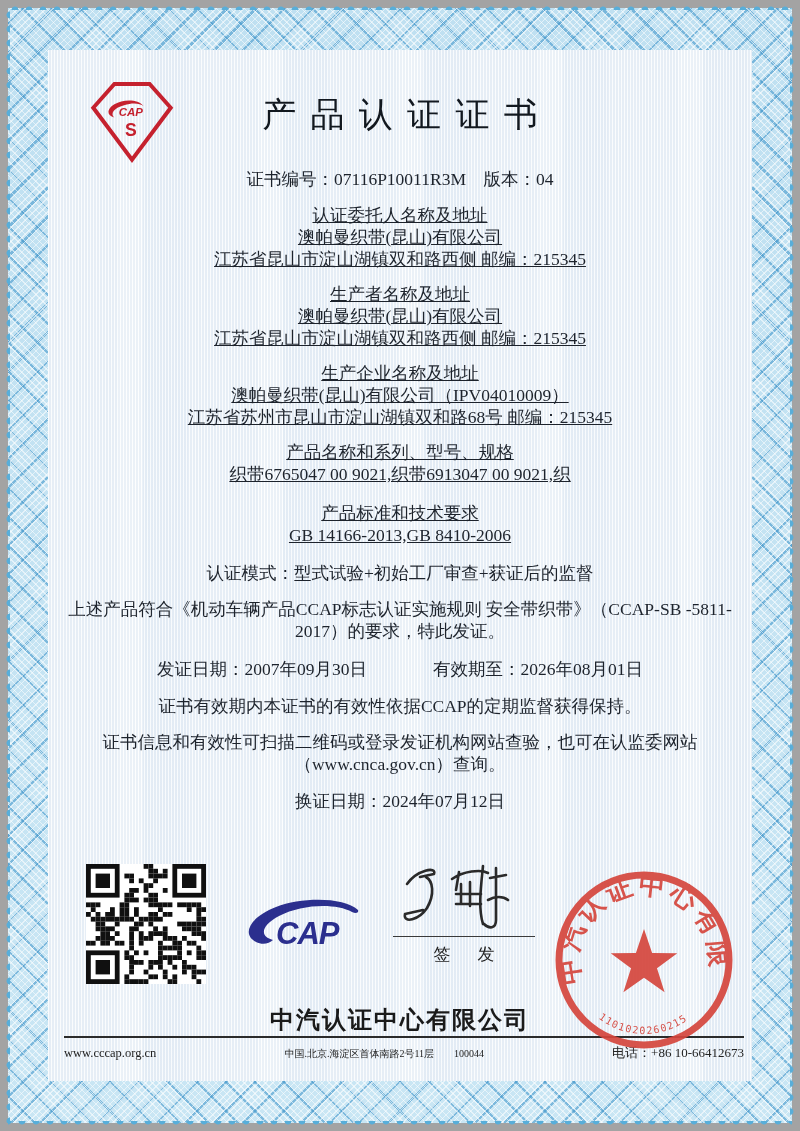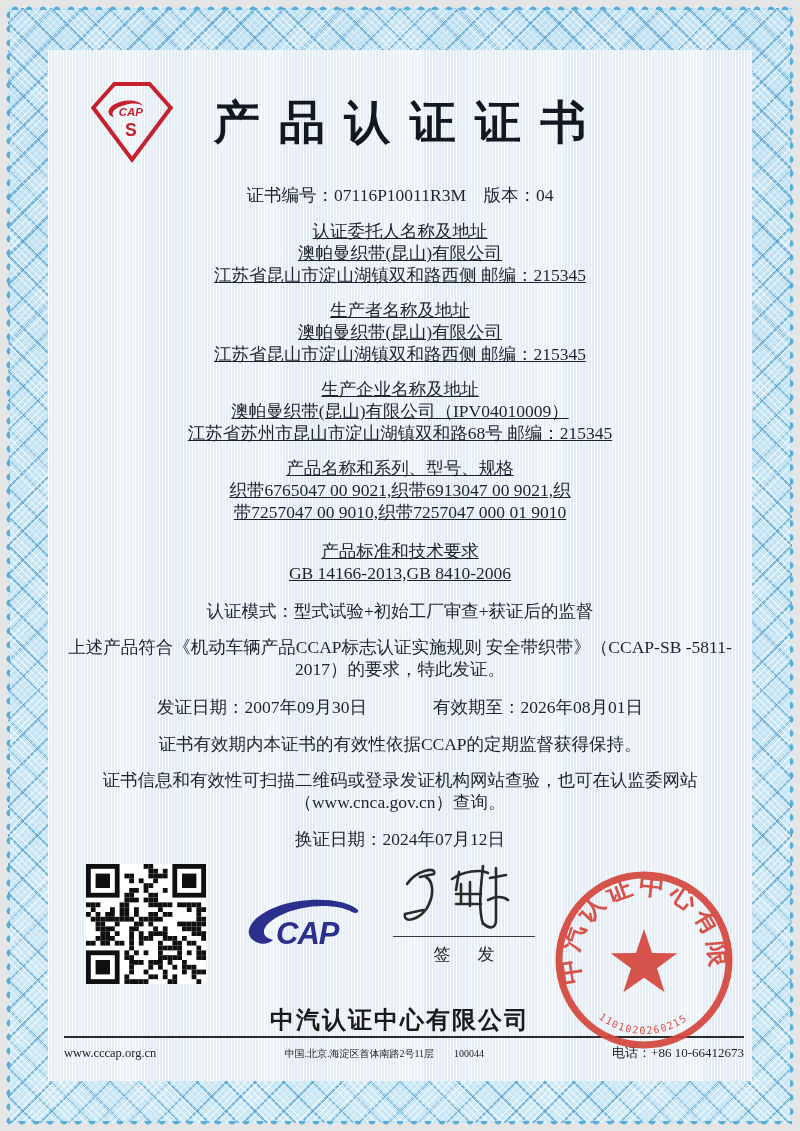--- a/index.html
+++ b/index.html
@@ -1,19 +1,19 @@
 <!DOCTYPE html>
 <html><head>
 <meta charset="utf-8">
 <style>
   * { margin:0; padding:0; box-sizing:border-box; }
   html,body { width:800px; height:1131px; overflow:hidden; background:#ffffff; }
   body { font-family:"Liberation Serif","DejaVu Serif",serif; color:#1d232c; }
 
-  .page { position:relative; width:800px; height:1131px; background:#e5e5e5; }
+  .page { position:relative; width:800px; height:1131px; background:#a3a3a3; }
 
   
   .frame {
     position:absolute; inset:8px;
     background-color:#c8e4f3;
     background-image:
       repeating-linear-gradient(45deg, rgba(255,255,255,.55) 0 1px, transparent 1px 5px),
       repeating-linear-gradient(-45deg, rgba(255,255,255,.55) 0 1px, transparent 1px 5px),
       repeating-linear-gradient(45deg, transparent 0 18px, rgba(62,148,201,.55) 18px 20.5px),
       repeating-linear-gradient(-45deg, transparent 0 18px, rgba(62,148,201,.55) 18px 20.5px),
@@ -38,21 +38,21 @@
     position:absolute; inset:50px 48px;
     background-color:#eff4f9;
     background-image:
       repeating-linear-gradient(90deg, rgba(255,255,255,.7) 0 1px, rgba(219,230,242,.45) 1px 3px),
       repeating-linear-gradient(90deg, rgba(255,255,255,0) 0 70px, rgba(255,255,255,.55) 70px 95px, rgba(223,233,244,.4) 95px 140px);
     text-align:center;
   }
 
   
   .gem-logo { position:absolute; left:40px; top:22px; width:88px; height:98px; }
-  .title { padding-top:42px; font-size:46px; font-weight:bold; letter-spacing:.42em; text-indent:.42em; color:#12181f; }
+  .title { padding-top:42px; font-size:34px; font-weight:normal; letter-spacing:.42em; text-indent:.42em; color:#12181f; }
   .cert-line { margin-top:29px; font-size:17.5px; }
 
   
   .sec { margin-top:13px; font-size:17.5px; line-height:22px;text-decoration:underline; }
   .sec .lbl { display:block; }
   .sec .ln { display:block; }
   .mode-line { margin-top:15px; font-size:17.5px; }
   .statement { margin-top:13px; font-size:17.5px; line-height:22px;text-align:center; }
   .dates-row { margin-top:15px; font-size:17.5px; display:flex; justify-content:center; gap:66px; }
   .keep-line { margin-top:13px; font-size:17.5px; }
@@ -118,21 +118,20 @@
 
     <div class="sec">
       <span class="lbl">生产企业名称及地址</span>
       <span class="ln">澳帕曼织带(昆山)有限公司（IPV04010009）</span>
       <span class="ln">江苏省苏州市昆山市淀山湖镇双和路68号 邮编：215345</span>
     </div>
 
     <div class="sec">
       <span class="lbl">产品名称和系列、型号、规格</span>
       <span class="ln">织带6765047 00 9021,织带6913047 00 9021,织</span>
-      <span class="ln">带7257047 00 9010,织带7257047 000 01 9010</span>
     </div>
 
     <div class="sec" style="margin-top:17px;">
       <span class="lbl">产品标准和技术要求</span>
       <span class="ln">GB 14166-2013,GB 8410-2006</span>
     </div>
 
     <div class="mode-line">认证模式：型式试验+初始工厂审查+获证后的监督</div>
 
     <div class="statement">

